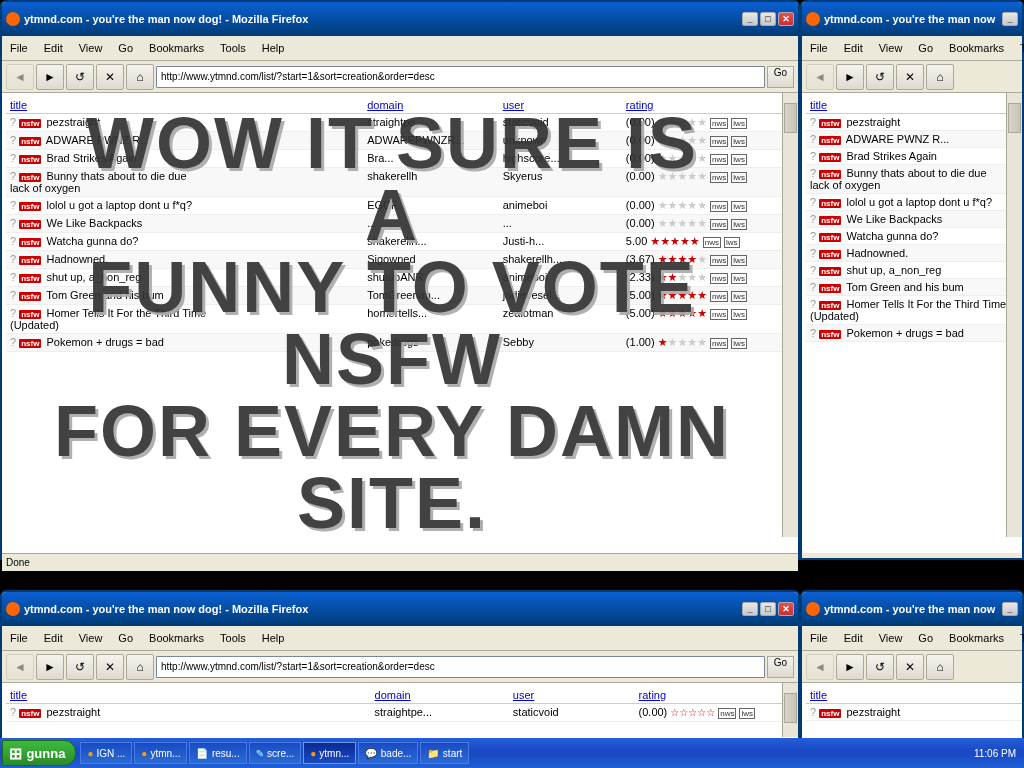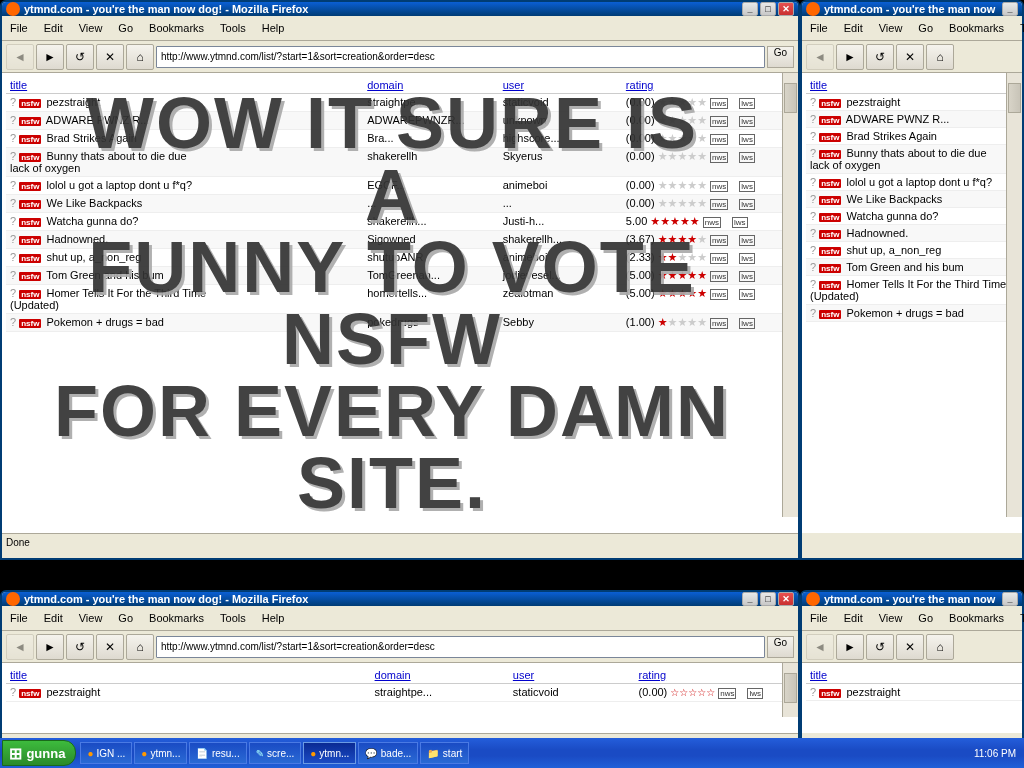--- a/index.html
+++ b/index.html
@@ -85,21 +85,21 @@
     .browser-window.bottom-left {
       top: 590px; left: 0; width: 800px; height: 180px;
       z-index: 10;
     }
     .browser-window.bottom-right {
       top: 590px; left: 800px; width: 224px; height: 180px;
       z-index: 9;
     }
 
     .title-bar {
-      height: 14px;
+      height: 34px;
       background: linear-gradient(to bottom, #0a5fd4, #003c74);
       border-radius: 4px 4px 0 0;
       display: flex;
       align-items: center;
       justify-content: space-between;
       padding: 0 4px;
       color: white;
       font-size: 11px;
       font-weight: bold;
     }
@@ -240,21 +240,21 @@
       background: #cc0000;
       color: white;
       font-size: 8px;
       font-weight: bold;
       padding: 0 2px;
       border-radius: 1px;
       margin-right: 2px;
     }
     .nws-lws {
       display: inline-flex;
-      gap: 11px;
+      gap: 3px;
       font-size: 8px;
     }
     .nws-badge, .lws-badge {
       border: 1px solid #666;
       padding: 0 1px;
       font-size: 8px;
       color: #333;
     }
     .rating-stars {
       color: #cc0000;

